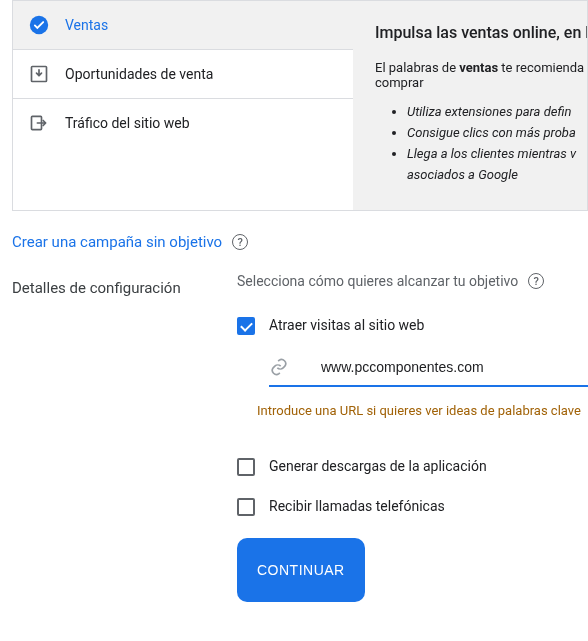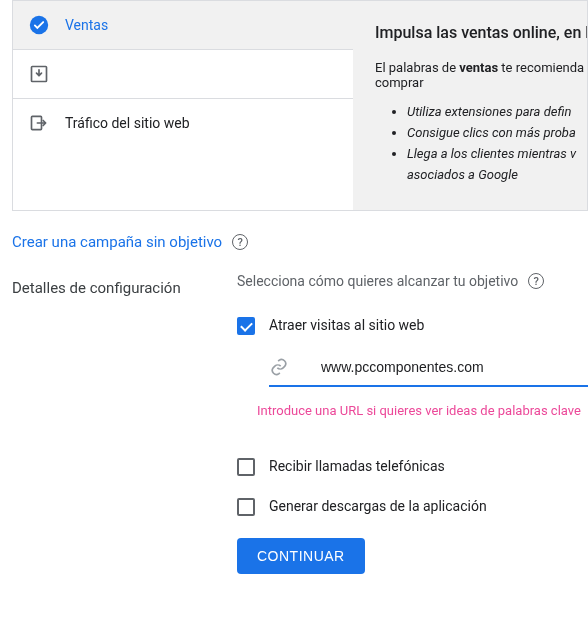--- a/index.html
+++ b/index.html
@@ -136,42 +136,42 @@
   .url-field input {
     border: none;
     outline: none;
     font-size: 14px;
     flex: 1;
     color: #202124;
   }
   .link-icon { width: 20px; height: 20px; display:flex; align-items:center; justify-content:center; color:#5f6368;}
   .hint {
     margin-left: 20px;
-    color: #ec4899;
+    color: #a16207;
     font-size: 13px;
     margin-bottom: 40px;
     white-space: nowrap;
     overflow: hidden;
   }
   .buttons {
     display: flex;
     gap: 20px;
     align-items: center;
     margin-top: 18px;
   }
   .btn-primary {
     background: #1a73e8;
     color: #fff;
     border: none;
-    padding: 10px 20px;
+    padding: 24px 20px;
     font-size: 14px;
     font-weight: 500;
     letter-spacing: 0.5px;
     cursor: pointer;
-    border-radius: 4px;
+    border-radius: 10px;
   }
   .btn-text {
     background: none;
     border: none;
     color: #3c4043;
     font-size: 14px;
     font-weight: 500;
     letter-spacing: 0.5px;
     cursor: pointer;
   }
@@ -192,20 +192,21 @@
       <span class="obj-label">Ventas</span>
     </div>
 
     <div class="objective-item">
       <span class="obj-icon">
         <svg width="20" height="20" viewBox="0 0 24 24" fill="none" stroke="#5f6368" stroke-width="2">
             <rect x="3" y="3" width="18" height="18" rx="1"></rect>
             <path d="M12 7v7m0 0l-3-3m3 3l3-3" stroke-linecap="round"></path>
           </svg>
       </span>
+      <span class="obj-label">Oportunidades de venta</span>
     </div>
 
     <div class="objective-item">
       <span class="obj-icon">
         <svg width="20" height="20" viewBox="0 0 24 24" fill="none" stroke="#5f6368" stroke-width="2">
             <rect x="3" y="4" width="12" height="16" rx="1"></rect>
             <path d="M10 12h10m0 0l-3-3m3 3l-3 3" stroke-linecap="round"></path>
           </svg>
       </span>
       <span class="obj-label">Tráfico del sitio web</span>
@@ -252,25 +253,25 @@
             <path d="M10 13a5 5 0 007 0l2-2a5 5 0 00-7-7l-1 1"></path>
             <path d="M14 11a5 5 0 00-7 0l-2 2a5 5 0 007 7l1-1"></path>
           </svg>
       </span>
       <input type="text" value="www.pccomponentes.com" style="">
     </div>
     <div class="hint">Introduce una URL si quieres ver ideas de palabras clave</div>
 
     <div class="checkbox-row">
       <span class="checkbox"></span>
-      <span>Recibir llamadas telefónicas</span>
+      <span>Generar descargas de la aplicación</span>
     </div>
 
     <div class="checkbox-row">
       <span class="checkbox"></span>
-      <span>Generar descargas de la aplicación</span>
+      <span>Recibir llamadas telefónicas</span>
     </div>
 
     <div class="buttons">
       <button class="btn-primary">CONTINUAR</button>
     </div>
   </div>
 </div>
 
 </body></html>

